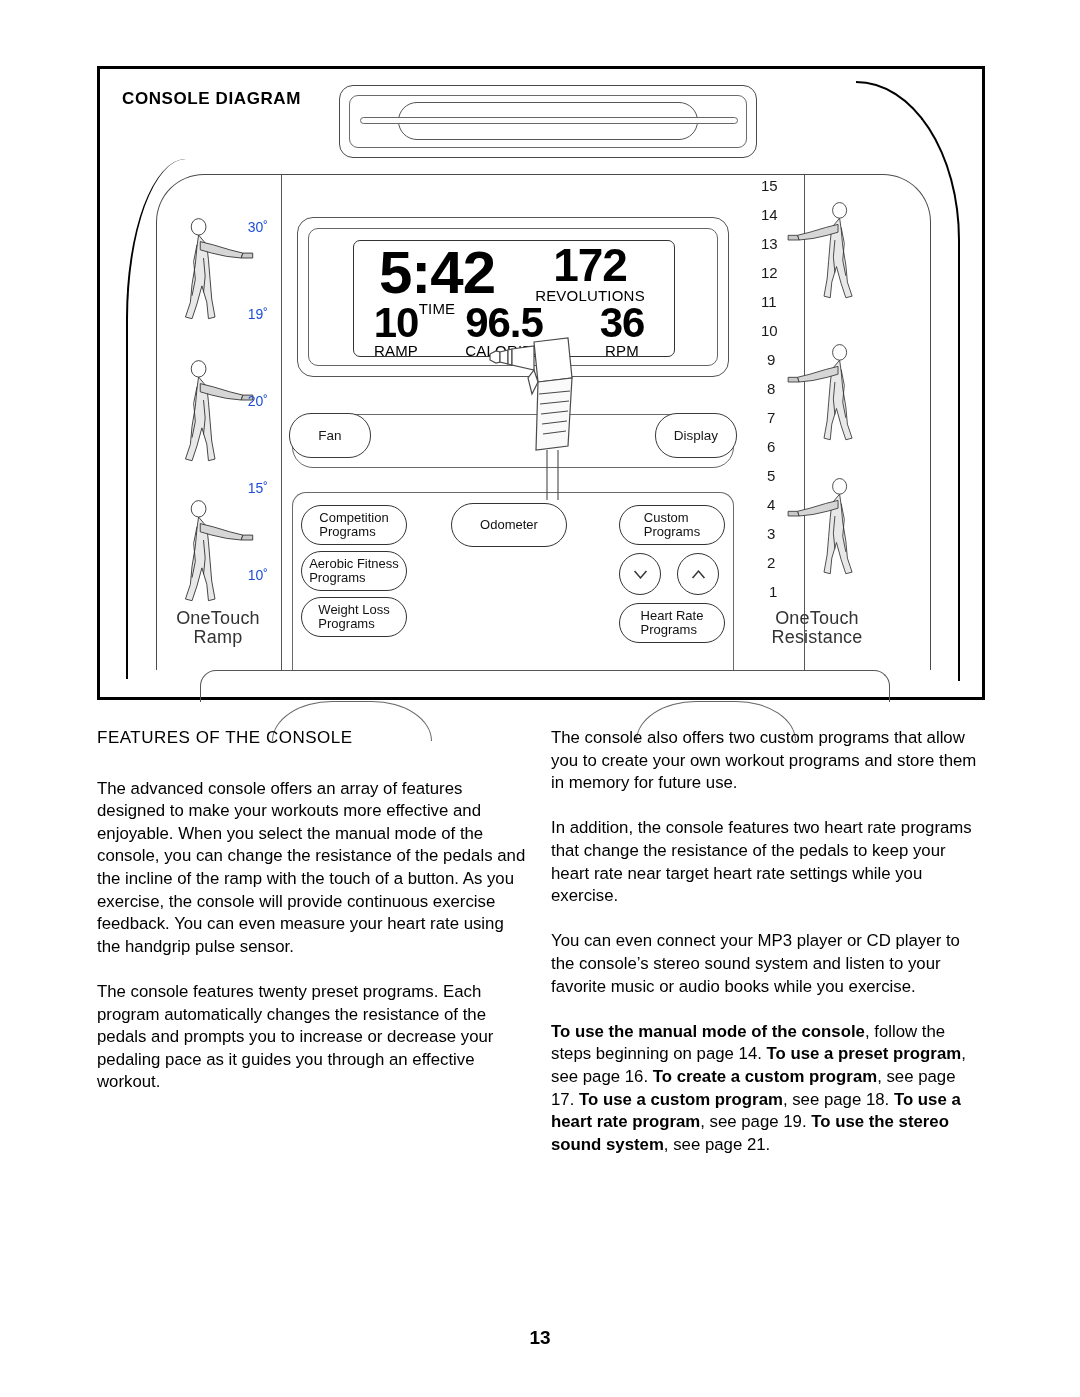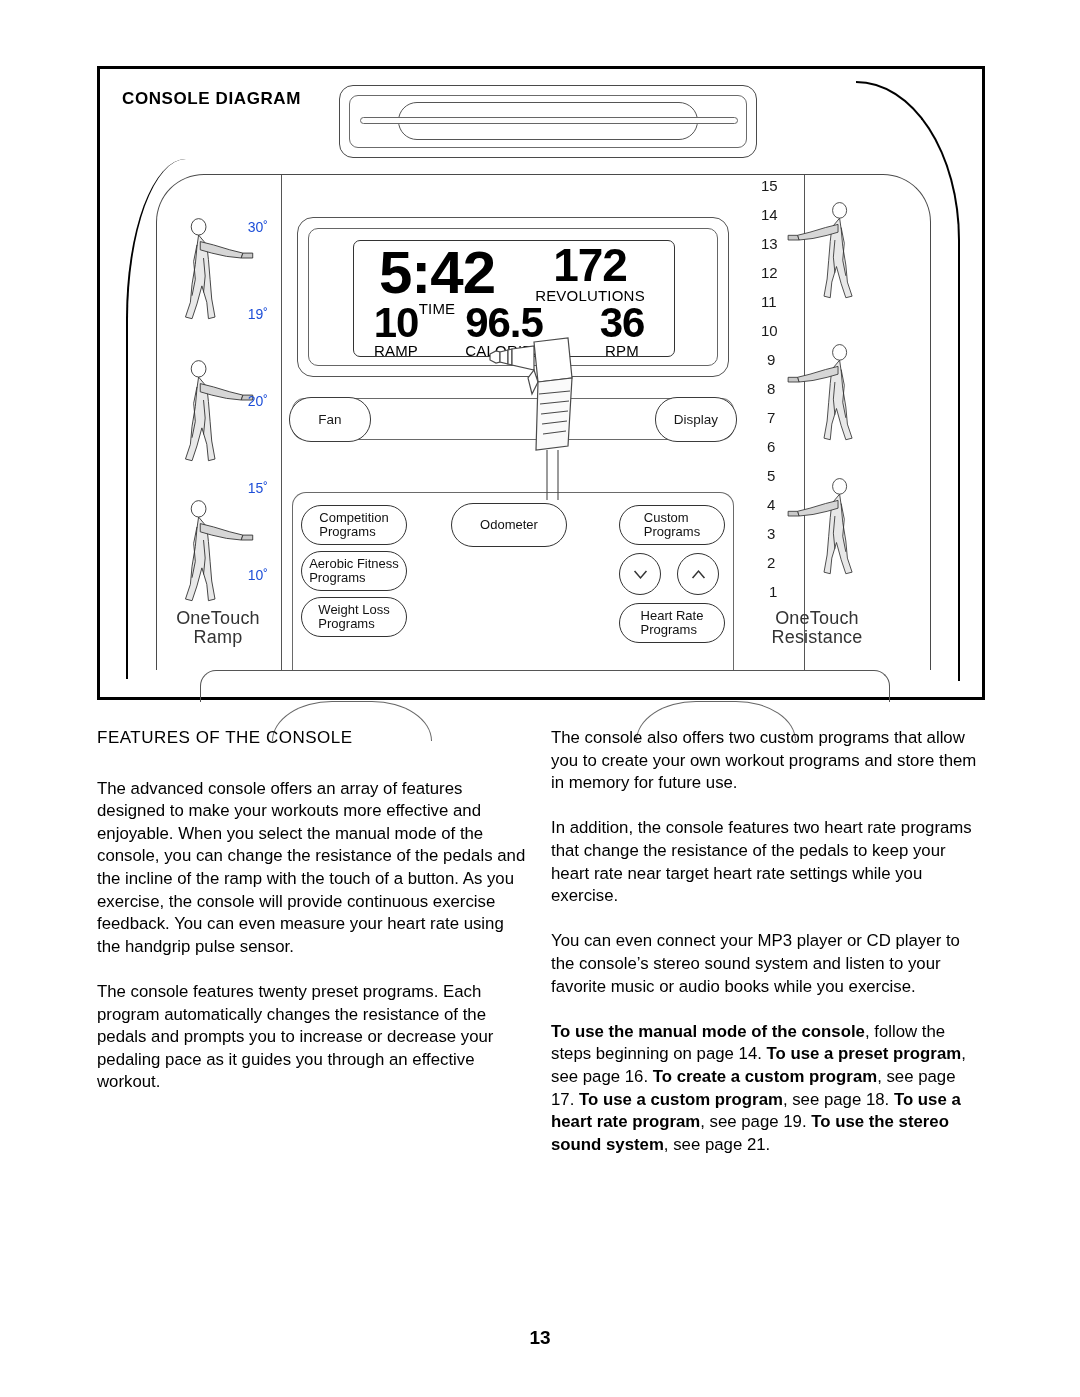--- a/index.html
+++ b/index.html
@@ -162,24 +162,24 @@
     font-weight: bold;
     font-family: "Liberation Sans", sans-serif;
     line-height: 0.95;
     letter-spacing: -1px;
   }
   .lcd-cap { font-size: 15px; letter-spacing: 0.2px; line-height: 1; }
 
   
   .fd-bar {
     position: absolute;
-    left: 12px; top: 224px;
-    width: 442px; height: 42px;
+    left: 12px; top: 240px;
+    width: 442px; height: 54px;
     border: 1.3px solid #6a6a6a;
-    border-radius: 12px;
+    border-radius: 21px;
   }
   .pill {
     position: absolute;
     border: 1.4px solid #3b3b3b;
     border-radius: 22px;
     background: #fff;
     display: flex; align-items: center; justify-content: center;
     text-align: center;
     font-size: 13.5px; color: #1a1a1a;
     line-height: 1.12;

